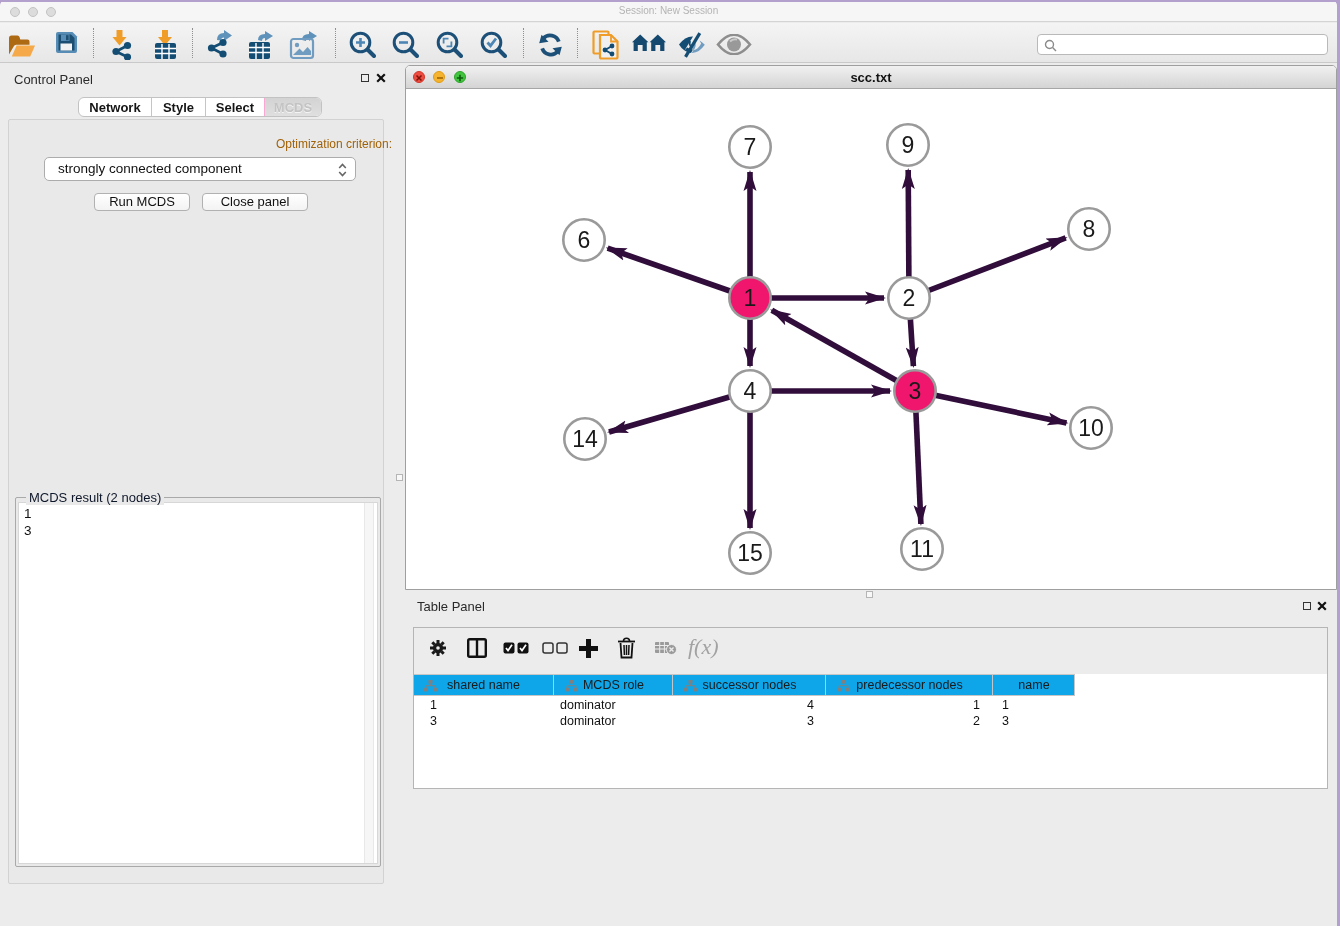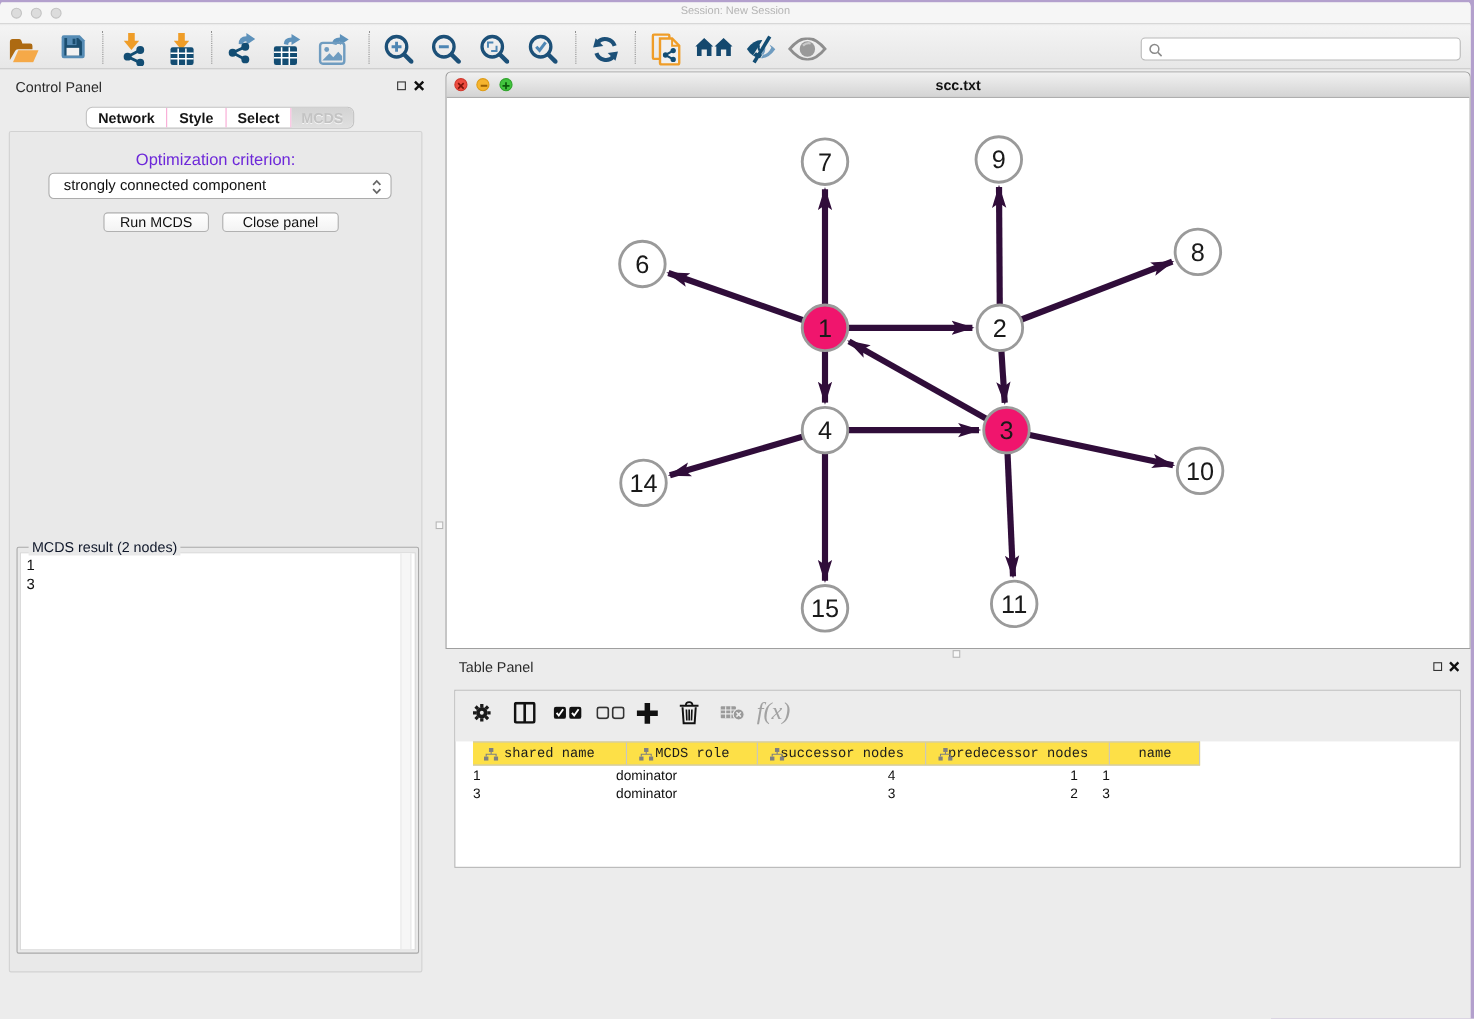--- a/index.html
+++ b/index.html
@@ -16,39 +16,39 @@
 .tbi{position:absolute;top:0;}
 #search{position:absolute;left:1037px;top:11px;width:291px;height:21px;background:#fff;border:1px solid #b9b9b9;border-radius:4px;}
 
 #cphead{position:absolute;left:14px;top:72px;font-size:13px;color:#2a2a2a;}
 .pbtn-sq{position:absolute;width:8px;height:8px;border:1.5px solid #333;}
 .seg{position:absolute;display:flex;background:#fff;border:1px solid #c2c2c2;border-radius:6px;font-size:13px;font-weight:bold;color:#151515;overflow:hidden;}
 .seg div{display:flex;align-items:center;justify-content:center;border-right:1px solid #f9a8d4;}
 .seg div:last-child{border-right:none;}
 .seg .on{background:linear-gradient(#d3d3d3,#dfdfdf);color:#c3c3c3;text-shadow:0 1px 0 #f4f4f4;}
 #cpinner{position:absolute;left:8px;top:119px;width:376px;height:765px;background:#e9e9e9;border:1px solid #d2d2d2;border-radius:2px;}
-#optlabel{position:absolute;left:0;top:137px;width:392px;text-align:center;font-size:15px;color:#6d28d9;}
+#optlabel{position:absolute;left:0;top:137px;width:392px;text-align:right;font-size:12px;color:#a16207;}
 #dropdown{position:absolute;left:44px;top:157px;width:312px;height:24px;background:#fff;border:1px solid #acacac;border-radius:5px;font-size:13.5px;color:#111;line-height:22px;padding-left:13px;}
 .btn{position:absolute;height:18px;background:linear-gradient(#fff,#f3f3f3);border:1px solid #b1b1b1;border-radius:4px;font-size:13px;color:#111;text-align:center;line-height:16px;}
 #grp{position:absolute;left:15px;top:497px;width:366px;height:370px;border:1px solid #a9a9a9;border-radius:2px;}
 #grplabel{position:absolute;left:10px;top:-8px;background:#e9e9e9;padding:0 3px;font-size:13px;color:#0f172a;}
 #grpwhite{position:absolute;left:2px;top:4px;width:360px;height:362px;background:#fff;border:1px solid #d7d7d7;}
 #grpscroll{position:absolute;right:3px;top:0px;width:10px;height:360px;background:#f6f6f6;border-left:1px solid #e8e8e8;border-right:1px solid #e8e8e8;}
 
 .grip{position:absolute;width:7px;height:7px;background:#f8f8f8;border:1px solid #b5b5b5;}
 
 #netwin{position:absolute;left:405px;top:65px;width:932px;height:525px;background:#fff;border:1px solid #9f9f9f;border-radius:5px 5px 0 0;overflow:hidden;}
 #nettitle{position:absolute;left:0;top:0;width:100%;height:23px;background:linear-gradient(#f1f1f1,#d4d4d4);border-bottom:1px solid #a6a6a6;}
 #nettitle .txt{position:absolute;width:100%;text-align:center;top:4px;font-size:13px;font-weight:bold;color:#111;}
 .mtl{position:absolute;top:5px;width:12px;height:12px;border-radius:50%;}
 
 #tphead{position:absolute;left:417px;top:599px;font-size:13px;color:#2a2a2a;}
 #tbox{position:absolute;left:413px;top:627px;width:915px;height:162px;background:#fff;border:1px solid #b5b5b5;}
 #tbar{position:absolute;left:0;top:0;width:100%;height:46px;background:#ececec;}
-#thead{position:absolute;left:16px;top:46px;width:661px;height:22px;background:#fde047;border-top:1px solid #c6c6c6;border-bottom:1px solid #c6c6c6;font-size:12.5px;color:#1b1b1b;font-family:Liberation Mono, monospace;}
+#thead{position:absolute;left:0;top:46px;width:661px;height:22px;background:#0ea5e9;border-top:1px solid #c6c6c6;border-bottom:1px solid #c6c6c6;font-size:12.5px;color:#1b1b1b;}
 .hcell{position:absolute;top:0;height:20px;border-right:1px solid #c6c6c6;display:flex;align-items:center;justify-content:center;}
 .trow{position:absolute;font-size:12.5px;color:#111;height:16px;line-height:16px;}
 .trow span{position:absolute;}
 
 #statusbar{position:absolute;left:0;top:887px;width:1337px;height:39px;background:#ececec;border-top:1px solid #bcbcbc;}
 #memback{position:absolute;left:1259px;top:8px;width:66px;height:25px;background:linear-gradient(#fff,#f1f1f1);border:1px solid #a9a9a9;border-radius:4px;font-size:12px;color:#111;}
 #listbtn{position:absolute;left:11px;top:10px;width:27px;height:23px;background:#fdfdfd;border:1px solid #a2a2a2;border-radius:2px;}
 svg{display:block;}
 .nlabel{font-size:23px;fill:#1a1a1a;font-family:"Liberation Sans",sans-serif;}
 </style></head>

